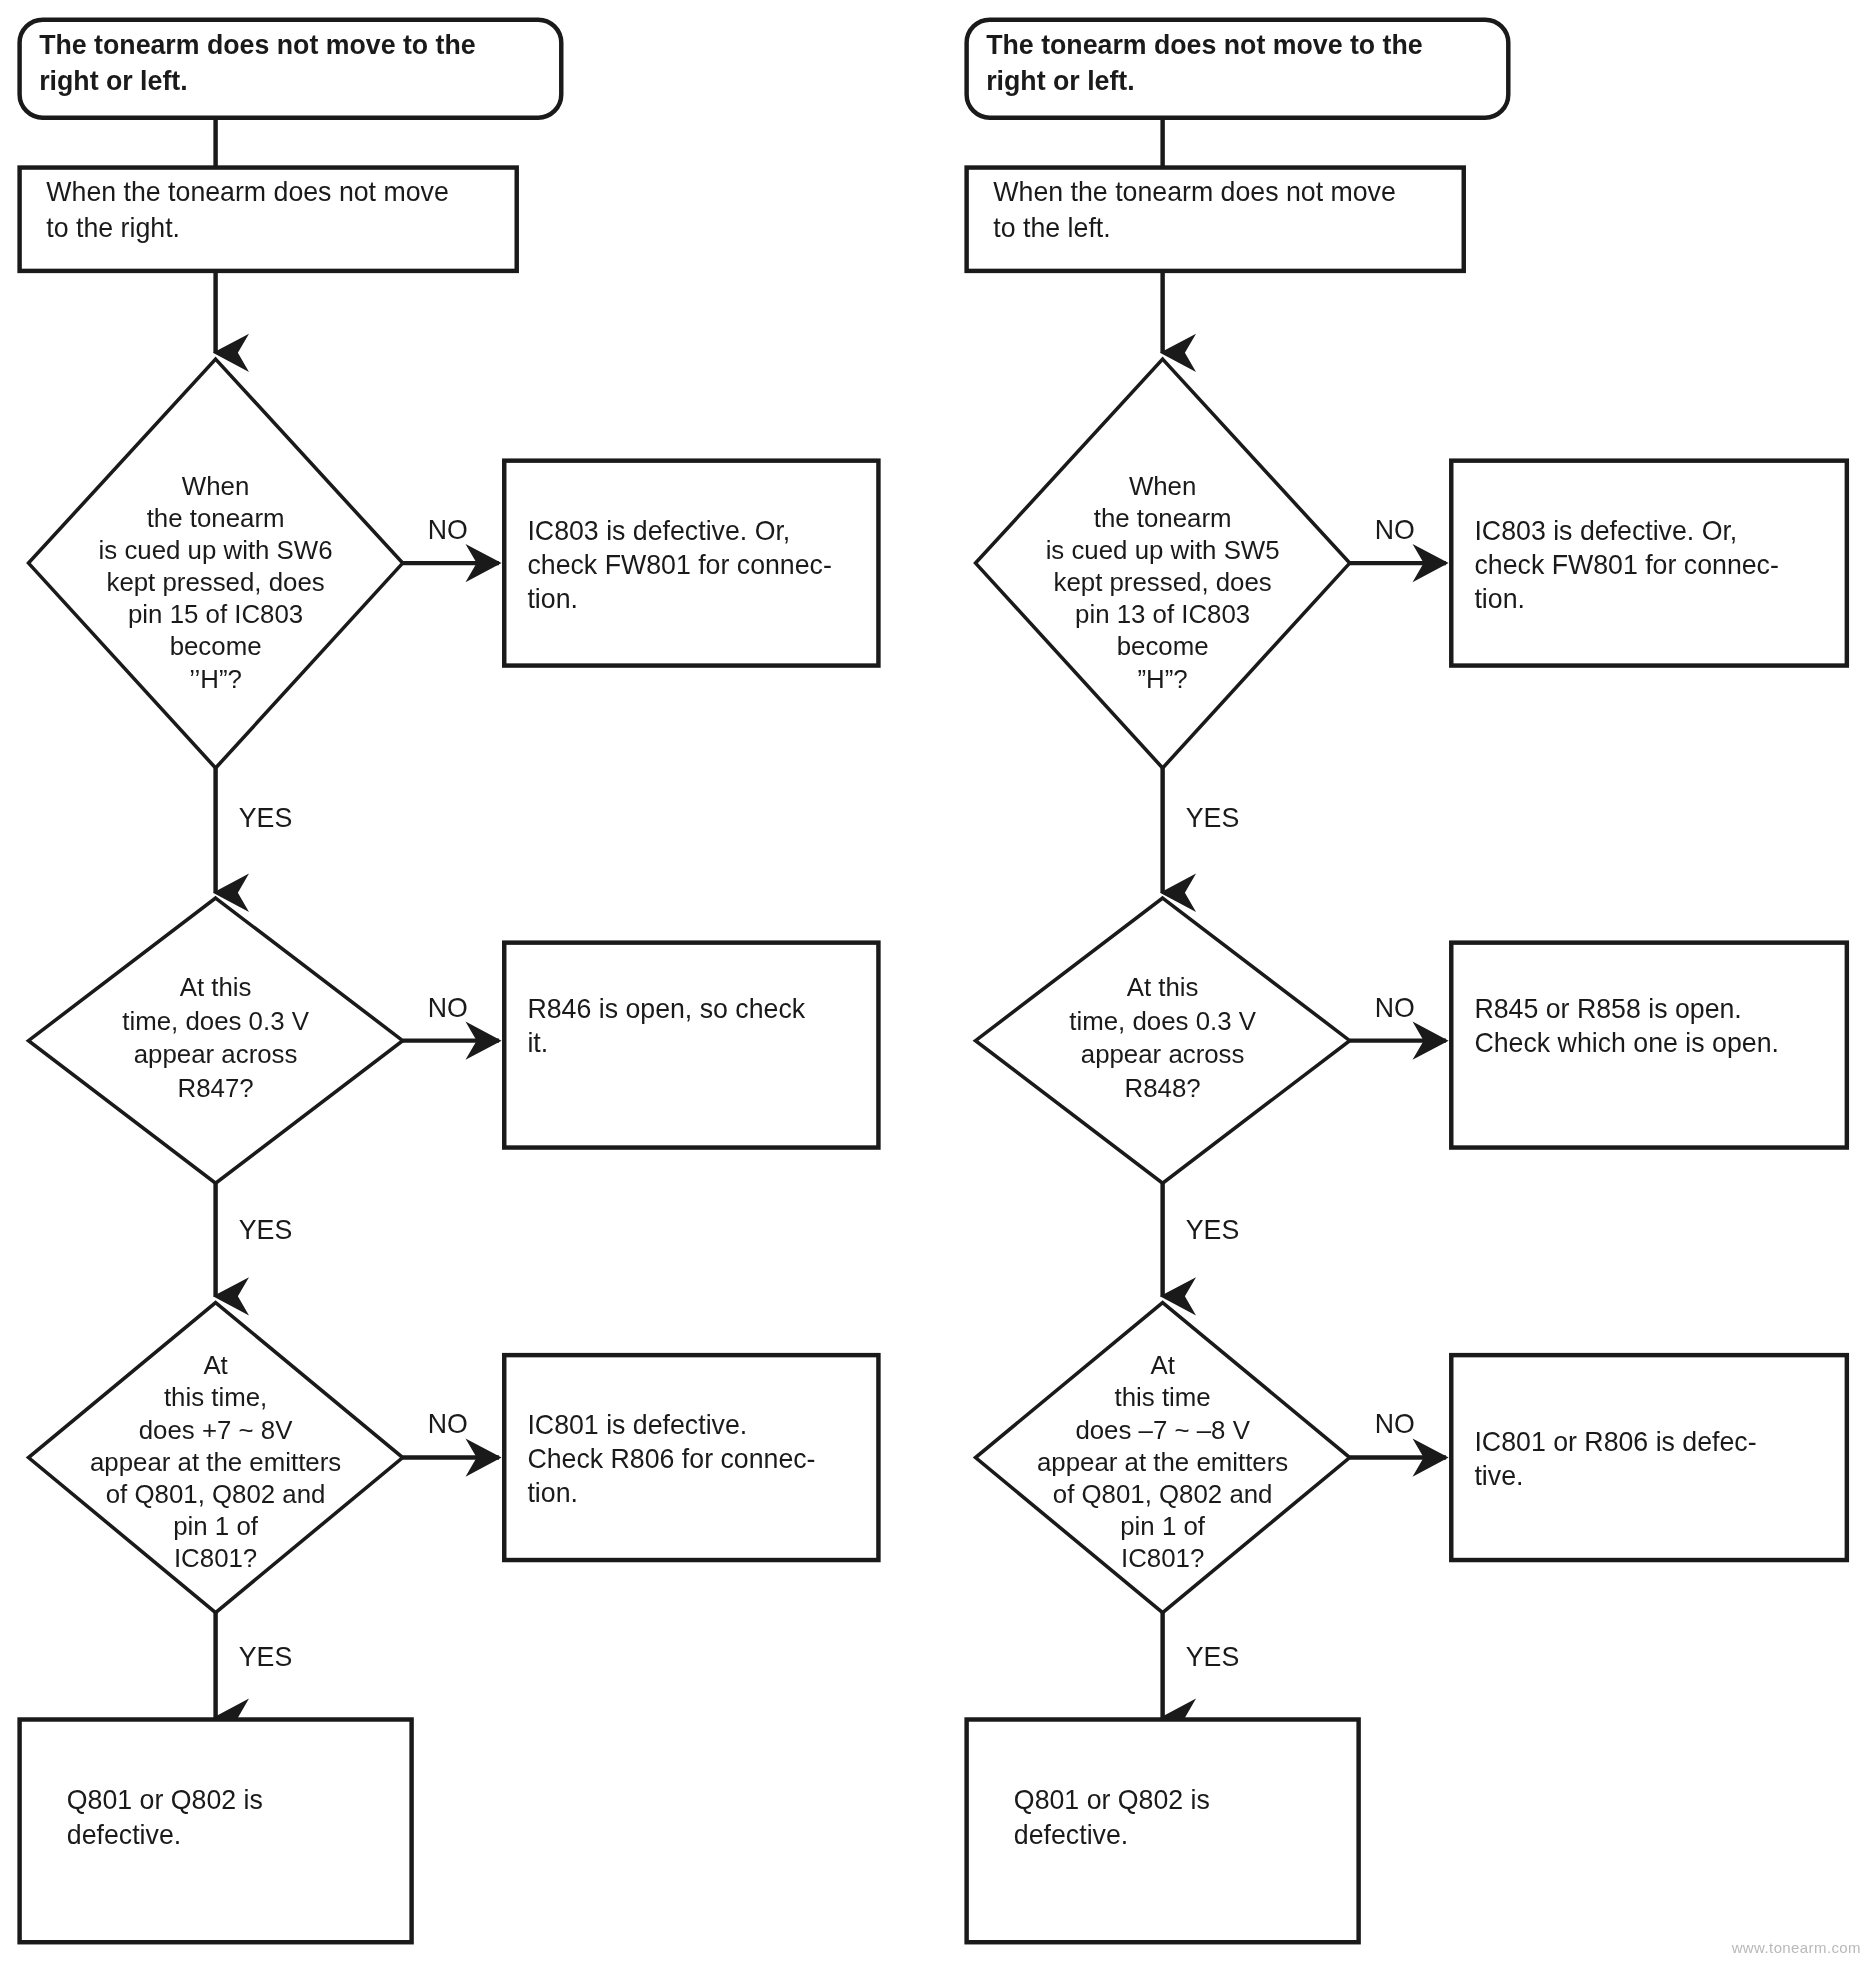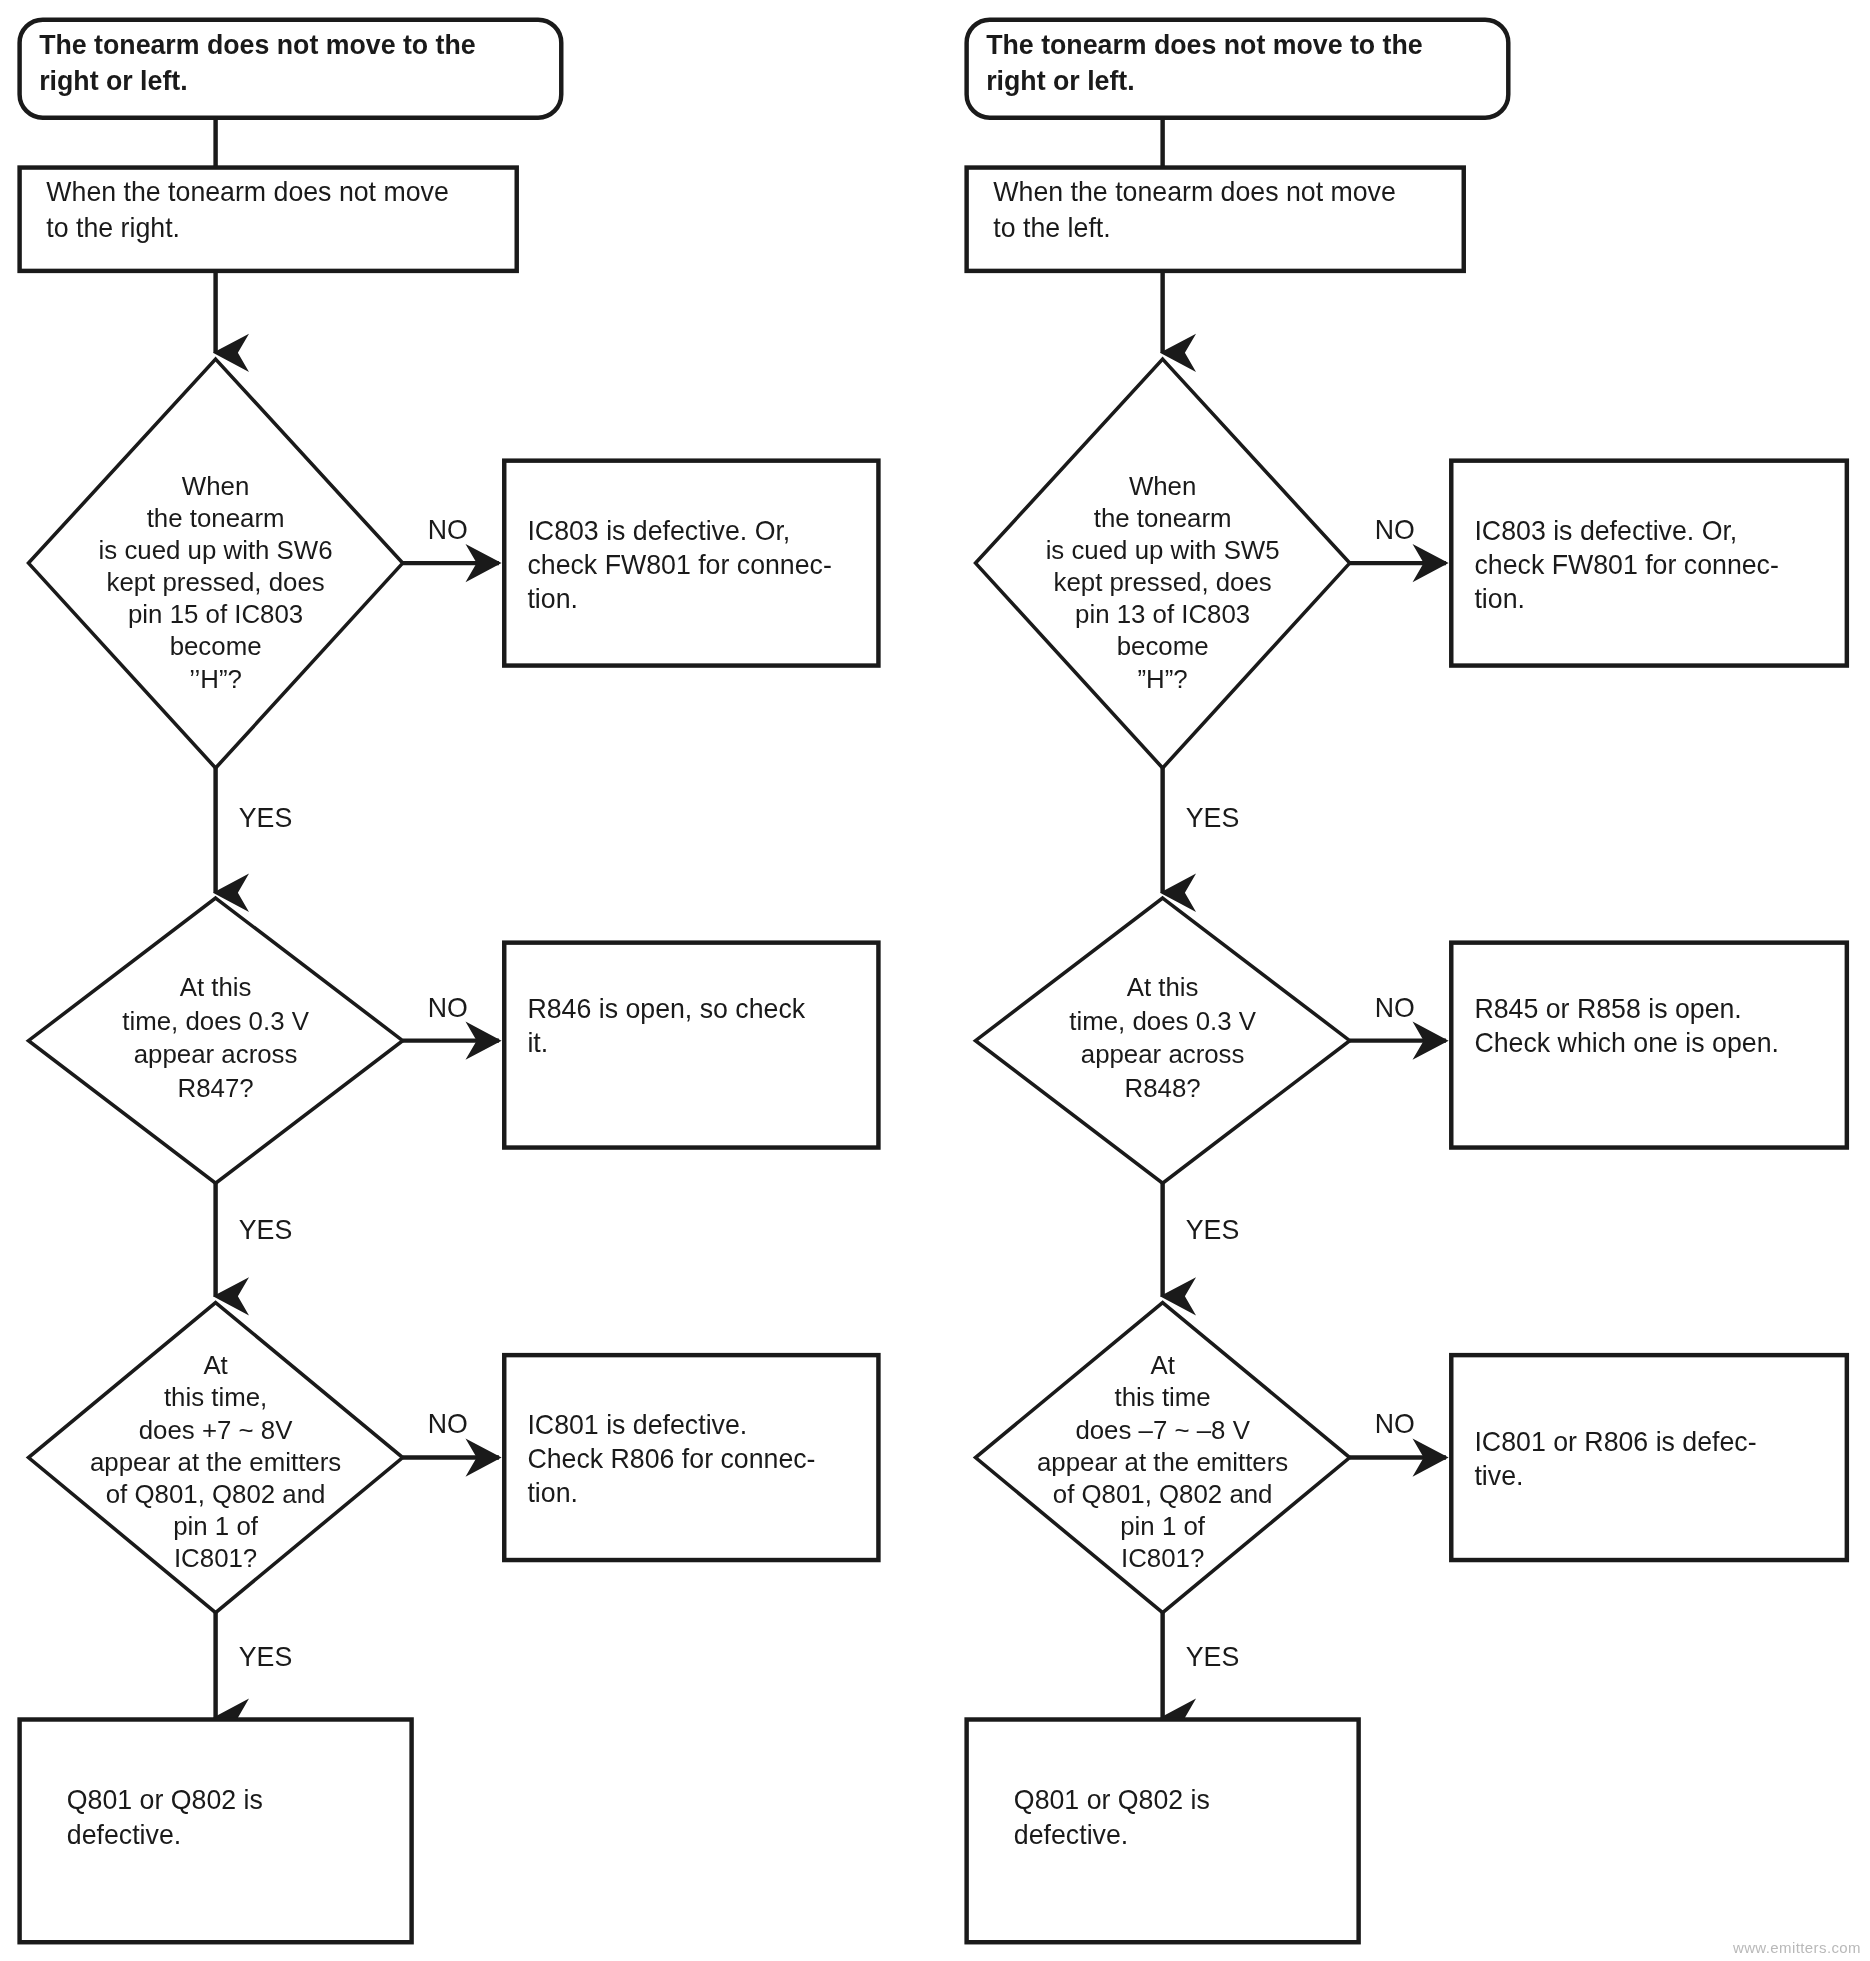--- a/index.html
+++ b/index.html
@@ -245,15 +245,15 @@
       <text class="t-branch" x="1331" y="1862">YES</text>
 
       <g>
         <rect class="shape-stroke box-rect" x="1085" y="1930" width="440" height="250"></rect>
         <text class="t-box" x="1138" y="2022">Q801 or Q802 is</text>
         <text class="t-box" x="1138" y="2062">defective.</text>
       </g>
     </g>
   </svg>
 
-  <div class="watermark">www.emitters.com</div>
+  <div class="watermark">www.tonearm.com</div>
 </div>
 
 
 </body></html>

